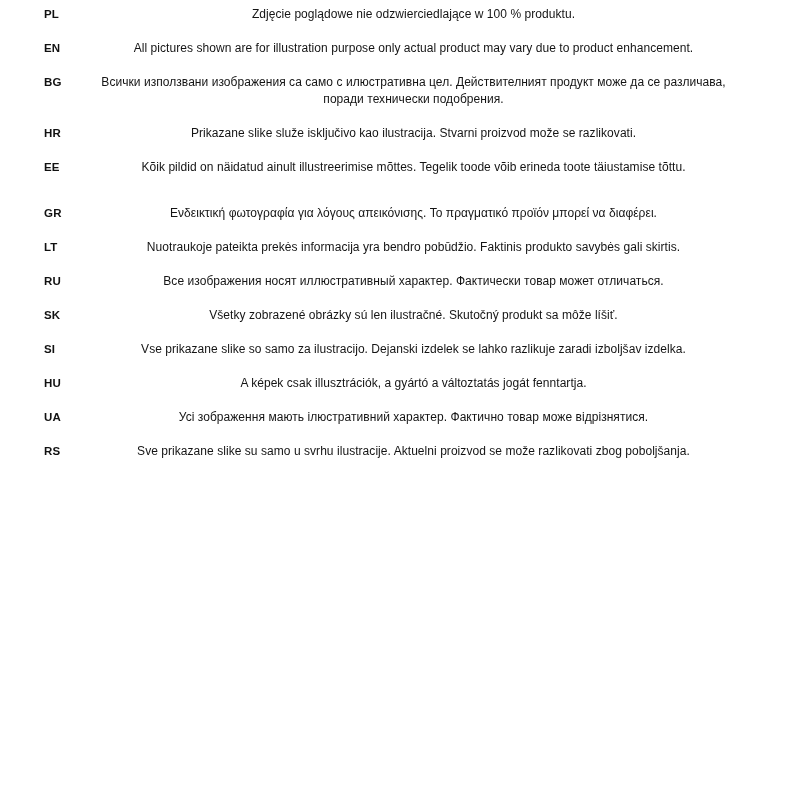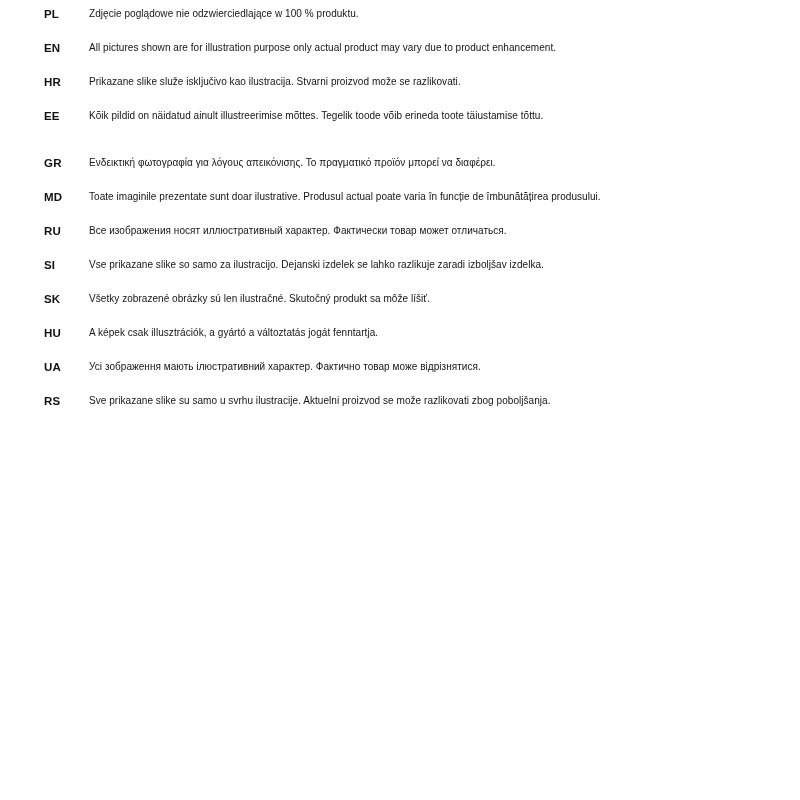--- a/index.html
+++ b/index.html
@@ -35,68 +35,72 @@
   .lang-code {
     flex: 0 0 45px;
     font-size: 11.5px;
     font-weight: bold;
     line-height: 16px;
     letter-spacing: 0.2px;
     color: #111111;
   }
   .lang-text {
     flex: 1 1 auto;
-    font-size: 10px;
+    font-size: 12px;
     line-height: 16.5px;
     color: #141414;
     letter-spacing: 0.05px;
-    text-align: left;
+    text-align: center;
     padding-right: 4px;
   }
 </style>
 </head>
 <body>
 
 <div class="page">
   <div class="disclaimer-list" id="list">
       <div class="row">
         <div class="lang-code">PL</div>
         <div class="lang-text">Zdjęcie poglądowe nie odzwierciedlające w 100 % produktu.</div>
       </div>
       <div class="row">
         <div class="lang-code">EN</div>
         <div class="lang-text">All pictures shown are for illustration purpose only actual product may vary due to product enhancement.</div>
       </div>
       <div class="row">
+        <div class="lang-code">BG</div>
+        <div class="lang-text">Всички използвани изображения са само с илюстративна цел. Действителният продукт може да се различава, поради технически подобрения.</div>
+      </div>
+      <div class="row">
         <div class="lang-code">HR</div>
         <div class="lang-text">Prikazane slike služe isključivo kao ilustracija. Stvarni proizvod može se razlikovati.</div>
       </div>
       <div class="row gap-after">
         <div class="lang-code">EE</div>
         <div class="lang-text">Kõik pildid on näidatud ainult illustreerimise mõttes. Tegelik toode võib erineda toote täiustamise tõttu.</div>
       </div>
       <div class="row">
         <div class="lang-code">GR</div>
         <div class="lang-text">Ενδεικτική φωτογραφία για λόγους απεικόνισης. Το πραγματικό προϊόν μπορεί να διαφέρει.</div>
       </div>
       <div class="row">
-        <div class="lang-code">MD</div>
-        <div class="lang-text">Toate imaginile prezentate sunt doar ilustrative. Produsul actual poate varia în funcție de îmbunătățirea produsului.</div>
+        <div class="lang-code">LT</div>
+        <div class="lang-text">Nuotraukoje pateikta prekės informacija yra bendro pobūdžio. Faktinis produkto savybės gali skirtis.</div>
       </div>
       <div class="row">
         <div class="lang-code">RU</div>
         <div class="lang-text">Все изображения носят иллюстративный характер. Фактически товар может отличаться.</div>
       </div>
       <div class="row">
+        <div class="lang-code">SK</div>
+        <div class="lang-text">Všetky zobrazené obrázky sú len ilustračné. Skutočný produkt sa môže líšiť.</div>
+      </div>
+      <div class="row">
         <div class="lang-code">SI</div>
         <div class="lang-text">Vse prikazane slike so samo za ilustracijo. Dejanski izdelek se lahko razlikuje zaradi izboljšav izdelka.</div>
-      </div>
-      <div class="row">
-        <div class="lang-code">SK</div>
-        <div class="lang-text">Všetky zobrazené obrázky sú len ilustračné. Skutočný produkt sa môže líšiť.</div>
       </div>
       <div class="row">
         <div class="lang-code">HU</div>
         <div class="lang-text">A képek csak illusztrációk, a gyártó a változtatás jogát fenntartja.</div>
       </div>
       <div class="row">
         <div class="lang-code">UA</div>
         <div class="lang-text">Усі зображення мають ілюстративний характер. Фактично товар може відрізнятися.</div>
       </div>
       <div class="row">

